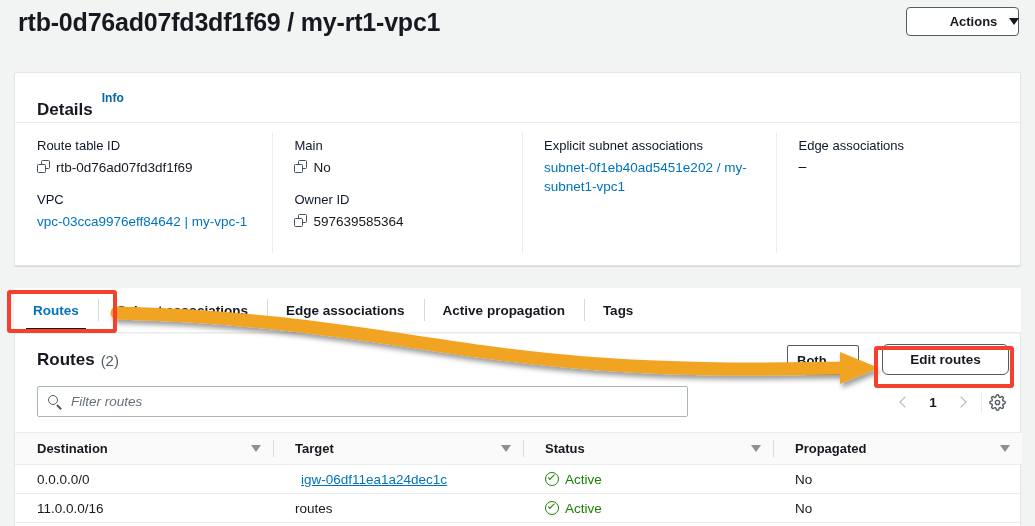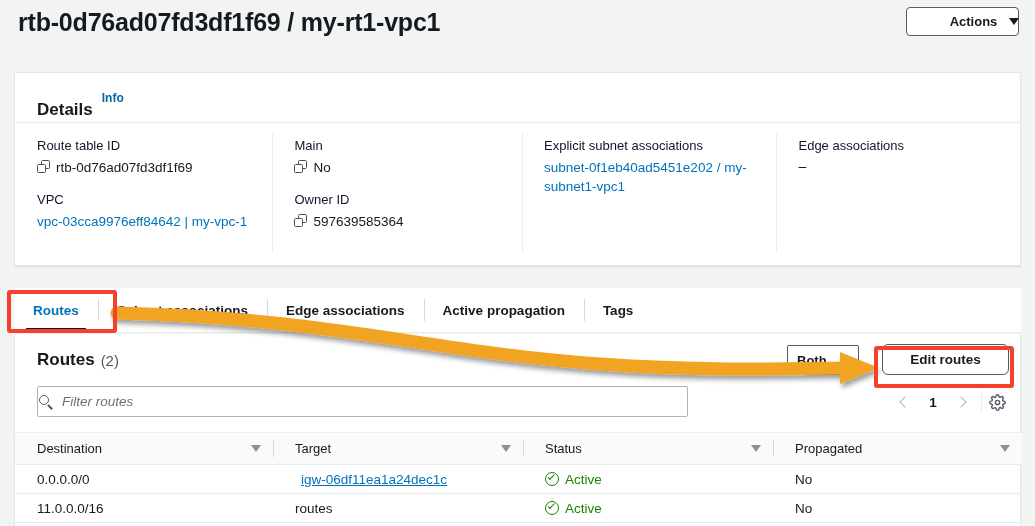--- a/index.html
+++ b/index.html
@@ -150,21 +150,21 @@
     display: flex; align-items: center; justify-content: center;
     font-size: 13.5px; font-weight: bold; color: #16191f; cursor: pointer;
   }
 
   
   .filter-row { position: relative; height: 38px; }
   .filter-input {
     position: absolute; left: 22px; top: 0;
     width: 651px; height: 31px;
     background: #fff; border: 1px solid #aab7b8; border-radius: 2px;
-    display: flex; align-items: center; padding-left: 1px; gap: 9px;
+    display: flex; align-items: center; padding-left: 10px; gap: 9px;
     cursor: text;
   }
   .filter-input .ph {
     font-size: 13.5px; font-style: italic; color: #687078;
   }
   .search-ico { position: relative; width: 14px; height: 14px; flex: 0 0 14px; }
   .search-ico .c {
     position: absolute; left: 0; top: 0; width: 10px; height: 10px;
     border: 1.7px solid #545b64; border-radius: 50%;
   }
@@ -199,21 +199,21 @@
   
   table.routes {
     position: absolute; left: 0; top: 98px; width: 1007px;
     border-collapse: collapse; table-layout: fixed;
   }
   table.routes th {
     background: #fafafa;
     border-top: 1px solid #eaeded;
     border-bottom: 1px solid #eaeded;
     height: 32px;
-    font-size: 13px; font-weight: normal; color: #16191f;
+    font-size: 13px; font-weight: bold; color: #16191f;
     text-align: left; padding: 0 8px 0 22px;
     position: relative;
   }
   table.routes th + th::before {
     content: ""; position: absolute; left: 0; top: 7px; bottom: 7px; width: 1px; background: #d5dbdb;
   }
   .th-inner { display: flex; align-items: center; justify-content: space-between; padding-right: 4px; }
   .sort-tri {
     width: 0; height: 0;
     border-left: 5px solid transparent; border-right: 5px solid transparent;

